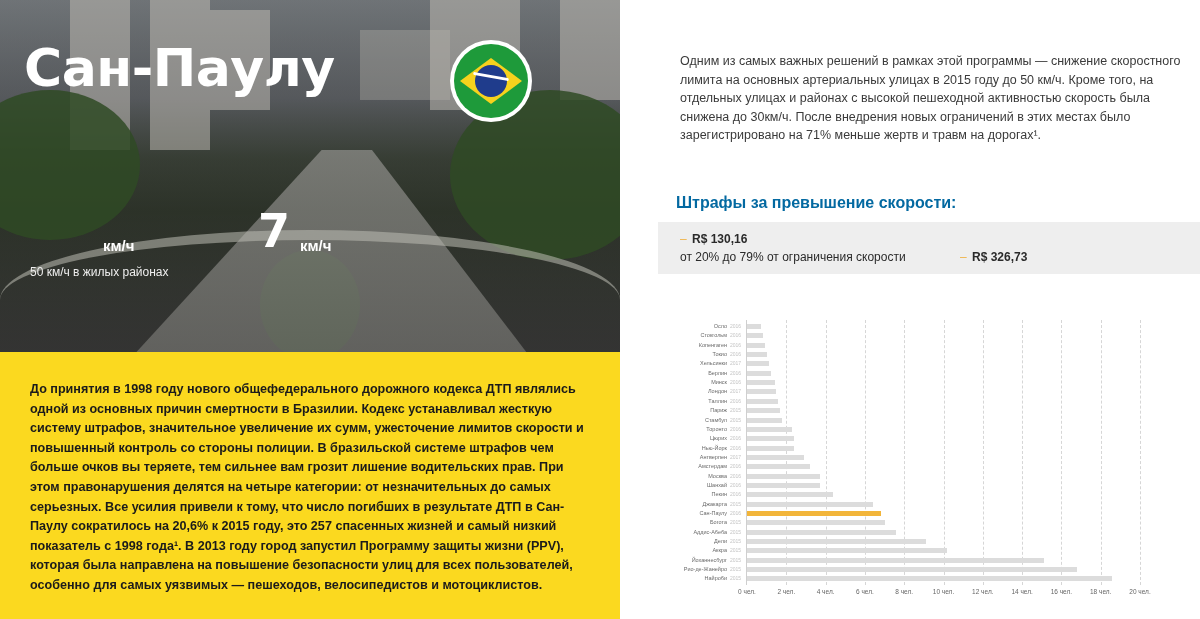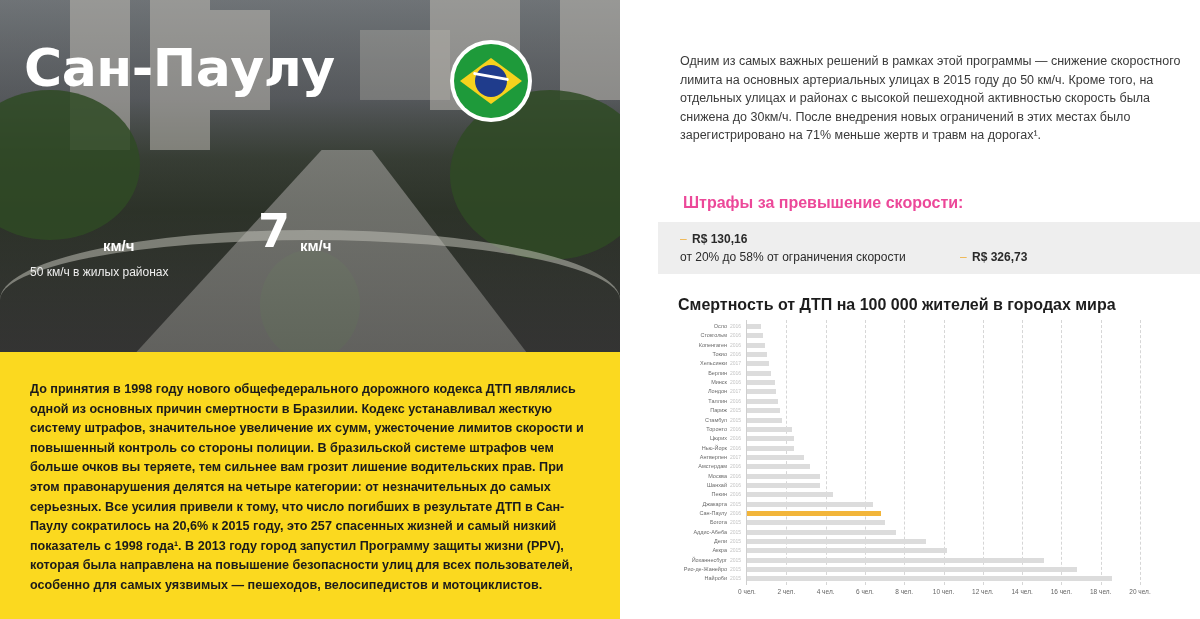--- a/index.html
+++ b/index.html
@@ -55,21 +55,21 @@
 
   .yellow {
     position: absolute; left: 0; top: 352px; width: 620px; height: 267px; background: #fbd91f;
     padding: 28px 30px 0 30px;
   }
   .yellow p { font-size: 12.6px; font-weight: 700; line-height: 19.6px; color: #1b1b1b; }
 
   
   .right { position: absolute; left: 620px; top: 0; width: 580px; height: 619px; background: #ffffff; }
   .intro { position: absolute; left: 60px; top: 52px; width: 510px; font-size: 12.5px; line-height: 18.6px; color: #3a3a3a; }
-  .fines-title { position: absolute; left: 63px; top: 194px; font-size: 16px; font-weight: 700; color: #ec4899; }
+  .fines-title { position: absolute; left: 56px; top: 194px; font-size: 16px; font-weight: 700; color: #0369a1; }
   .fines-box {
     position: absolute; left: 38px; top: 222px; width: 542px; height: 52px; background: #eeeeee;
     padding: 8px 0 0 22px;
   }
   .fine-row { display: flex; font-size: 12px; line-height: 18px; color: #2a2a2a; }
   .fine-row .cond { width: 280px; }
   .fine-row .dash { color: #f0b44a; width: 12px; }
   .fine-row .amt { font-weight: 700; }
 
   .chart-title { position: absolute; left: 58px; top: 296px; font-size: 16px; font-weight: 700; color: #1d1d1d; }
@@ -125,27 +125,26 @@
 <div class="right">
   <div class="intro">Одним из самых важных решений в рамках этой программы — снижение скоростного лимита на основных артериальных улицах в 2015 году до 50 км/ч. Кроме того, на отдельных улицах и районах с высокой пешеходной активностью скорость была снижена до 30км/ч. После внедрения новых ограничений в этих местах было зарегистрировано на 71% меньше жертв и травм на дорогах¹.</div>
 
   <div class="fines-title">Штрафы за превышение скорости:</div>
   <div class="fines-box">
     <div class="fine-row">
       <span class="dash">–</span>
       <span class="amt">R$ 130,16</span>
     </div>
     <div class="fine-row">
-      <span class="cond">от 20% до 58% от ограничения скорости</span>
+      <span class="cond">от 20% до 79% от ограничения скорости</span>
       <span class="dash">–</span>
       <span class="amt">R$ 326,73</span>
     </div>
   </div>
 
-  <div class="chart-title">Смертность от ДТП на 100 000 жителей в городах мира</div>
   <div class="chart" id="chart">
       <div class="axis0"></div>
       <div class="tick" style="left: 87px;">0 чел.</div>
       <div class="gridline" style="left: 126.3px;"></div>
       <div class="tick" style="left: 126.3px;">2 чел.</div>
       <div class="gridline" style="left: 165.6px;"></div>
       <div class="tick" style="left: 165.6px;">4 чел.</div>
       <div class="gridline" style="left: 204.9px;"></div>
       <div class="tick" style="left: 204.9px;">6 чел.</div>
       <div class="gridline" style="left: 244.2px;"></div>

